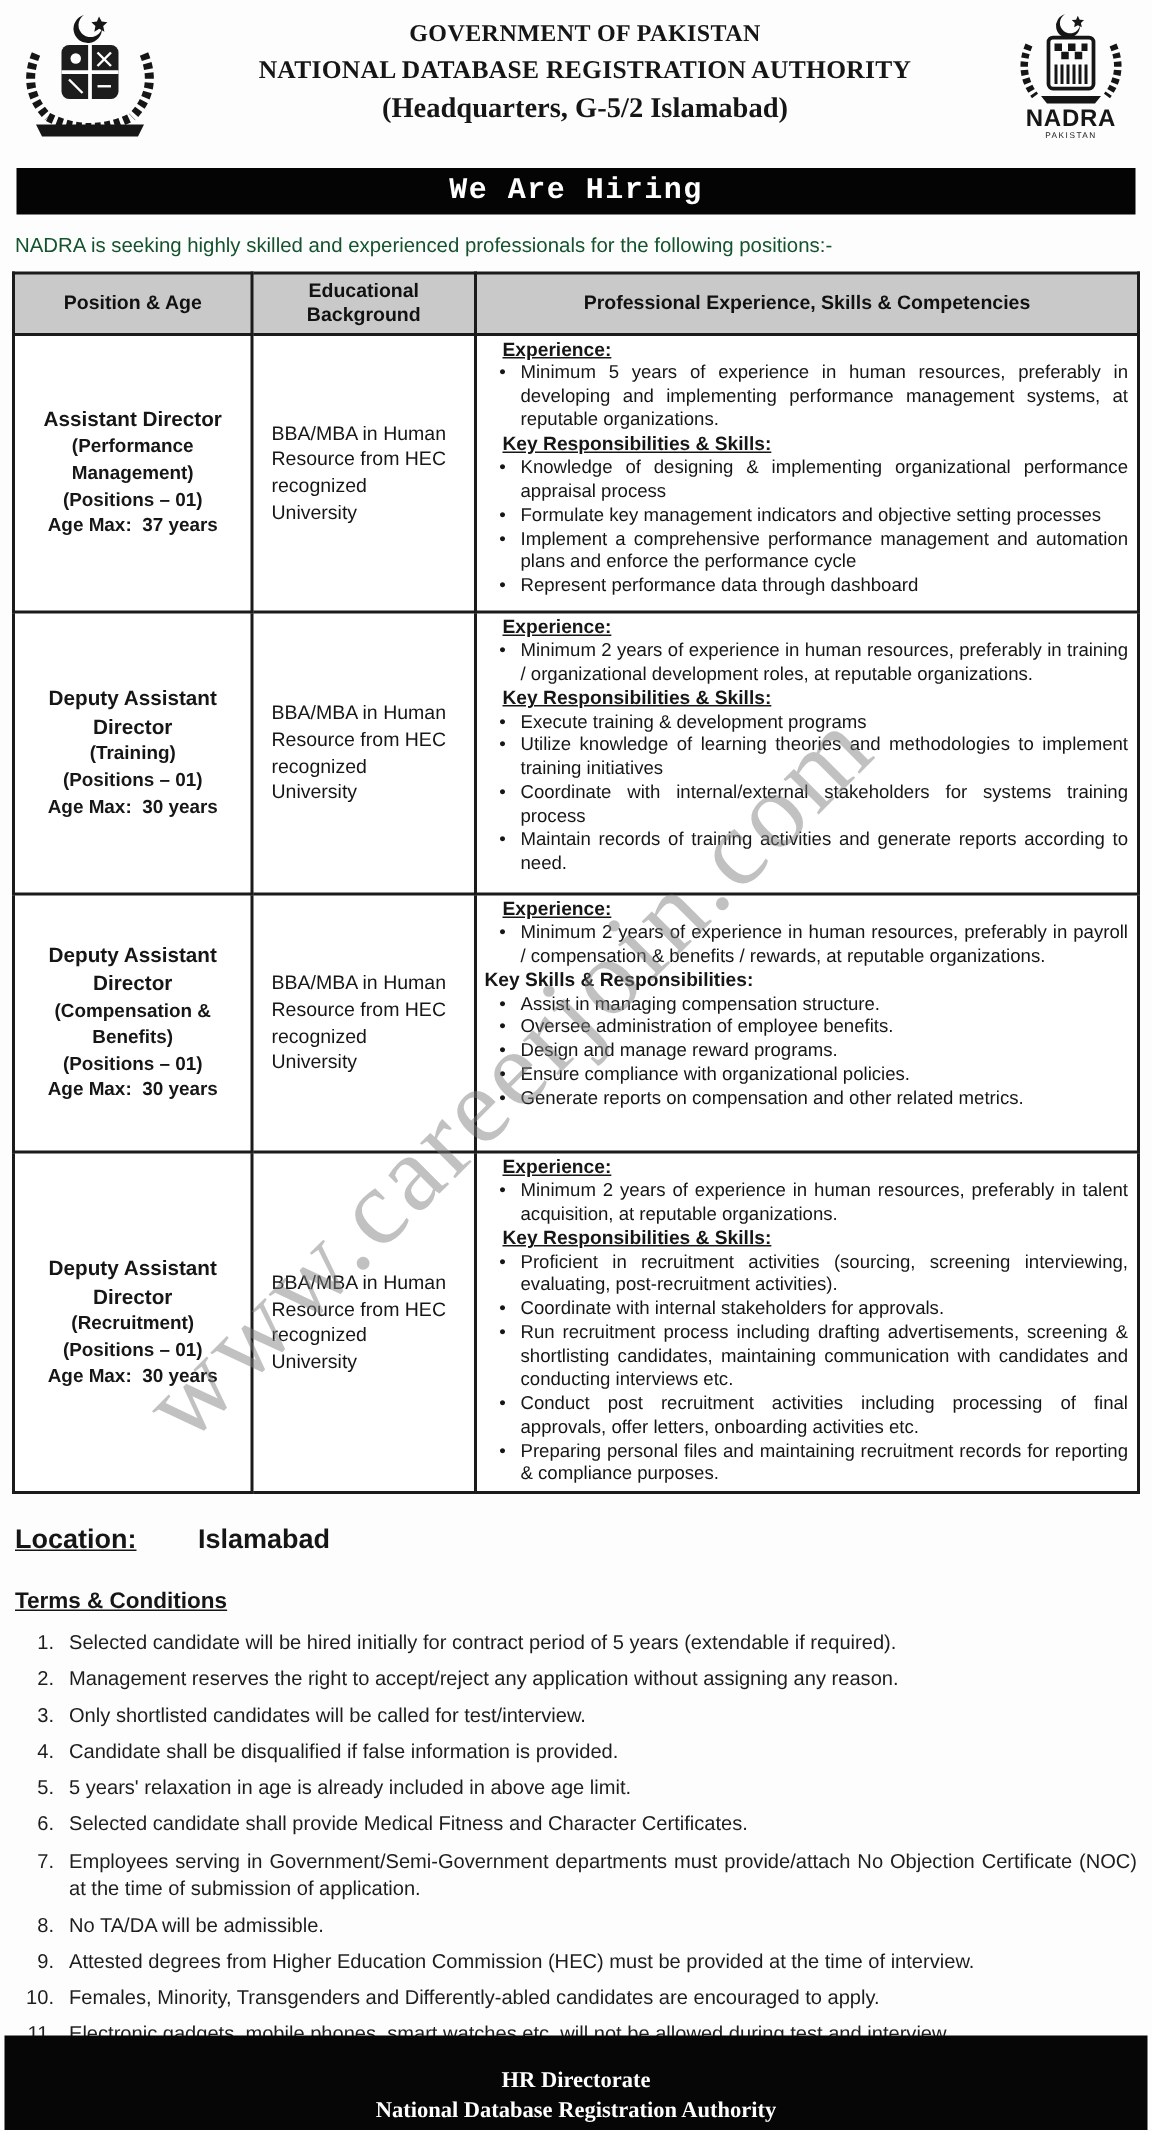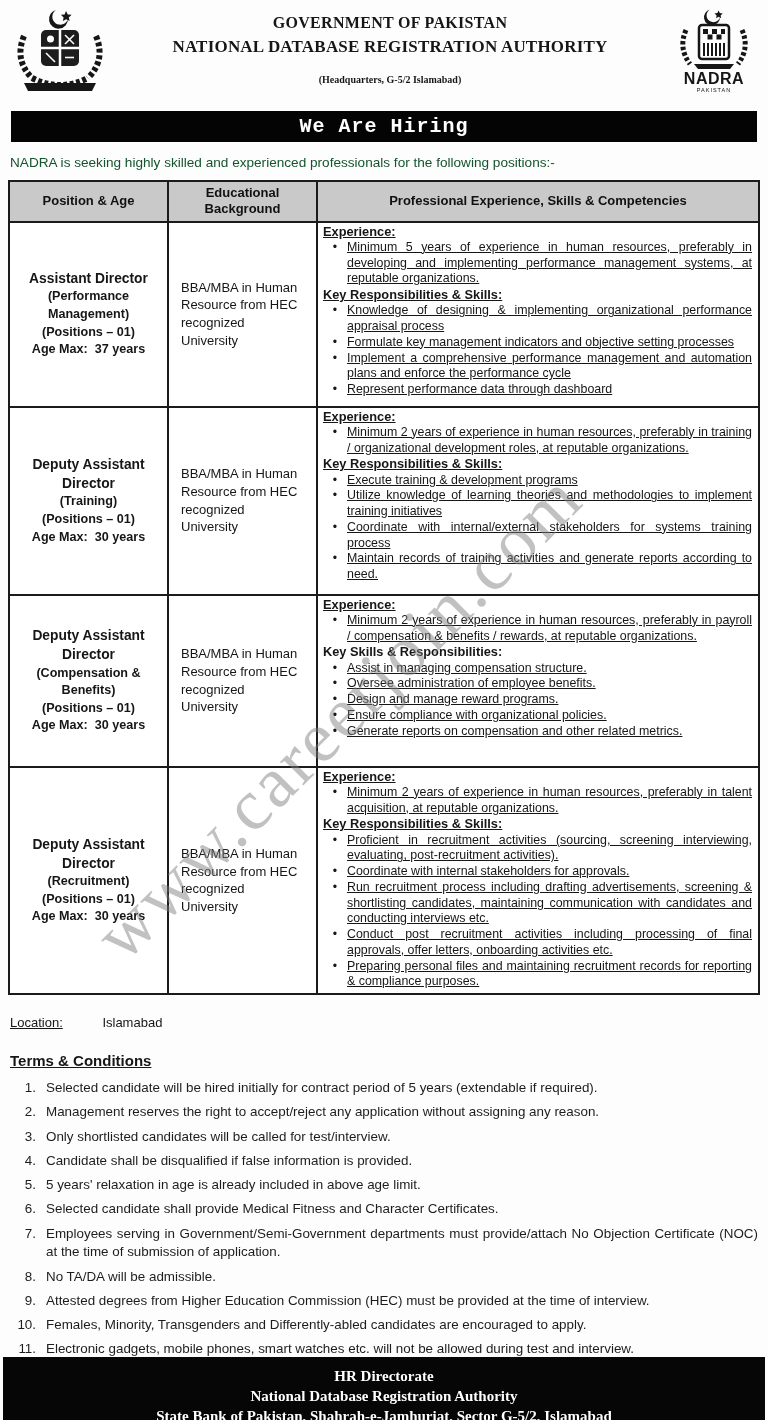--- a/index.html
+++ b/index.html
@@ -9,21 +9,21 @@
     background:#fdfdfd; color:#161616;
     font-family:"Liberation Sans", sans-serif;
   }
   .page { padding:6px 8px 0 8px; }
 
   
   .hdr { display:flex; align-items:flex-start; justify-content:flex-start; padding:2px 2px 0 2px; }
   .hdr-center { flex:1; text-align:center; padding-top:6px; font-family:"Liberation Serif", serif; font-weight:700; }
   .gov-l1 { font-size:16px; letter-spacing:.3px; }
   .gov-l2 { font-size:17px; margin-top:5px; letter-spacing:.2px; }
-  .gov-l3 { font-size:10px; margin-top:17px; }
+  .gov-l3 { font-size:19px; margin-top:5px; }
   .logo { flex:none; }
 
   
   .banner {
     margin:9px 3px 0 3px; height:31px; background:#040404; color:#fff;
     display:flex; align-items:center; justify-content:center;
     font-family:Liberation Mono, monospace; font-weight:700; font-size:20px; letter-spacing:1px;
   }
   .intro { margin:13px 2px 10px 2px; font-size:13.6px; color:#14532d; }
 
@@ -37,42 +37,42 @@
   tbody tr:nth-child(1){ height:185px; }
   tbody tr:nth-child(2){ height:188px; }
   tbody tr:nth-child(3){ height:172px; }
   tbody tr:nth-child(4){ height:220px; }
   .c-pos { width:159px; text-align:center; vertical-align:middle; font-weight:700; padding:2px 4px; }
   .pos-main { font-size:13.8px; line-height:1.4; }
   .pos-sub  { font-size:12.6px; line-height:1.4; }
   .c-edu { width:149px; vertical-align:middle; font-size:13px; line-height:1.35; padding:2px 12px; }
   .c-det { vertical-align:top; padding:1px 5px 3px 5px; font-size:12.4px; line-height:1.27; }
   .sec-h { font-weight:700; font-size:12.8px; }
-  .u { text-decoration:underline; }
+  .u { text-decoration:underline;margin-left:12px; }
   .b { font-weight:700; }
   .bullet { display:flex; }
   .dot { flex:none; width:24px; text-align:center; }
-  .bt { flex:1; text-align:justify; padding-right:1px;text-decoration:underline; }
-
-  
-  .loc { margin:20px 0 0 2px; font-size:13px; font-weight:400; }
+  .bt { flex:1; text-align:justify; padding-right:1px; }
+
+  
+  .loc { margin:20px 0 0 2px; font-size:18px; font-weight:700; }
   .loc-label { text-decoration:underline; margin-right:36px; }
   .tc-head { margin:22px 0 4px 2px; font-size:15px; font-weight:700; text-decoration:underline; }
   .terms { margin-top:10px; }
   .term { display:flex; font-size:13.4px; line-height:1.4; margin-top:5.5px; color:#1d1d1d; }
   .tnum { flex:none; width:28px; text-align:right; margin-right:10px; }
   .ttext { flex:1; text-align:justify; padding-right:2px; }
   .ttext sup { font-size:9px; }
   a.link { color:#2e75b6; font-weight:700; text-decoration:underline; }
 
   
   .footer {
     position:absolute; left:3px; right:3px; bottom:0; height:63px; background:#060606; color:#fff;
     text-align:center; font-family:"Liberation Serif", serif; font-weight:700; font-size:15px;
-    line-height:20px; padding-top:9px;
+    line-height:20px; padding-top:20px;
   }
 
   
   .watermark {
     position:absolute; left:108px; top:906px; white-space:nowrap; pointer-events:none; z-index:6;
     transform:rotate(-45deg); transform-origin:left center;
     font-family:"Liberation Serif", serif; font-size:72px; letter-spacing:3px;
     color:rgba(125,125,125,0.48);
   }
 </style>

